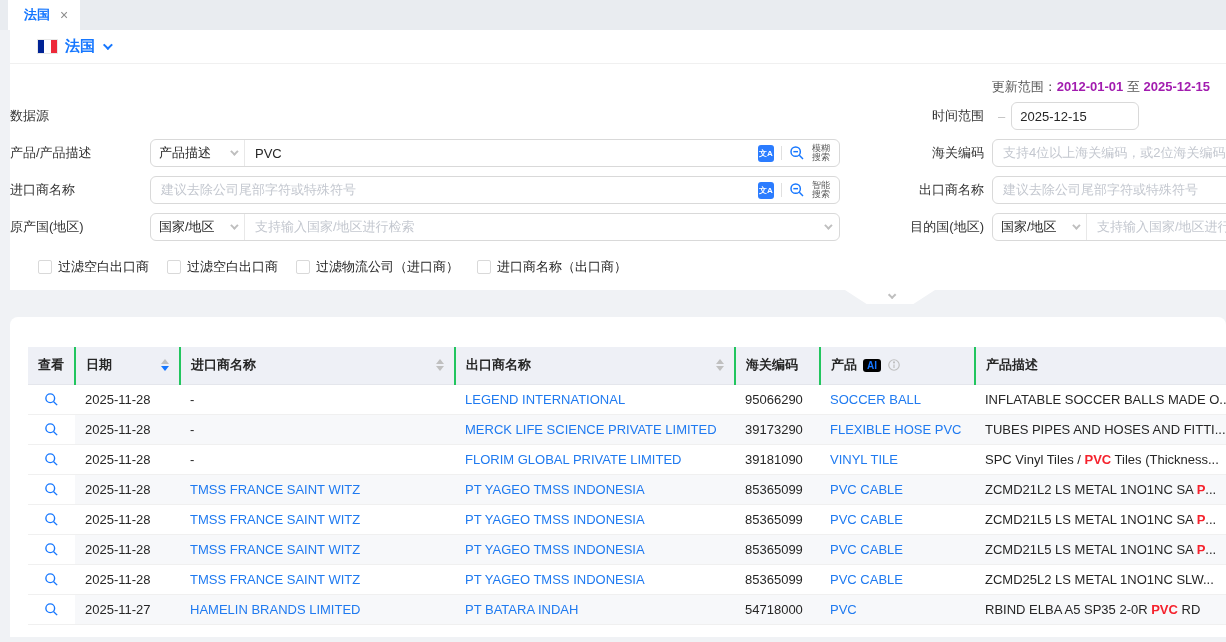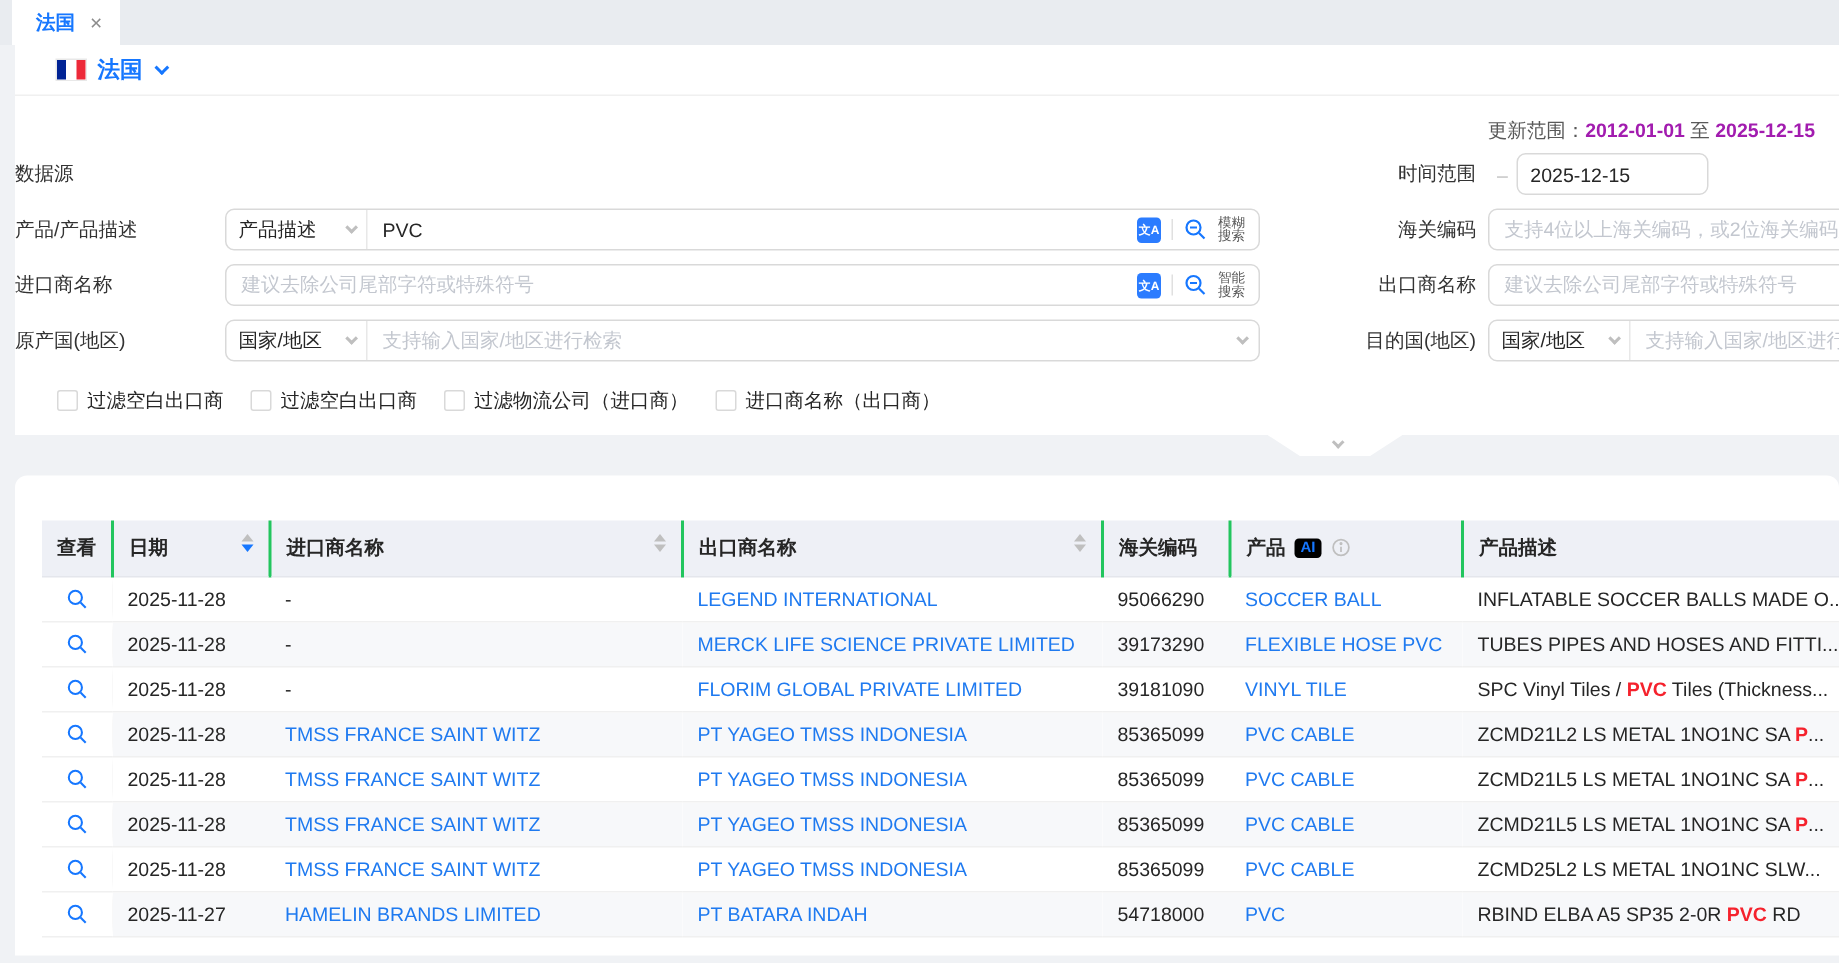--- a/index.html
+++ b/index.html
@@ -53,21 +53,21 @@
   .cbx .box { width:14px; height:14px; border:1px solid #d9d9d9; border-radius:2px; background:#fff; flex:none; }
   .notch { position:absolute; left:835px; top:100%; width:90px; height:14px; background:#fff; clip-path:polygon(0 0,100% 0,76% 100%,24% 100%); display:flex; align-items:center; justify-content:center; cursor:pointer; }
   .notch .chev.gray { transform:rotate(45deg) translateY(-3px); }
   
   .results { margin-top:27px; background:#fff; border-radius:8px 8px 0 0; padding:16px 0 0 18px; height:320px; }
   .summary { font-weight:bold; font-size:14px; color:#262626; }
   .summary .count { color:#f5222d; margin:0 4px; }
   table.tbl { margin-top:14px; border-collapse:collapse; table-layout:fixed; width:1250px; }
   .tbl th { background:#eef0f6; height:37px; font-weight:bold; text-align:left; padding:0 10px; border-right:2px solid #22c55e; border-bottom:1px solid #e4e6ec; font-size:13px; color:#262626; }
   .tbl th:last-child { border-right:none; }
-  .th-flex { display:flex; align-items:flex-start; justify-content:space-between; }
+  .th-flex { display:flex; align-items:center; justify-content:space-between; }
   .th-left { display:flex; align-items:center; gap:6px; }
   .sorter { display:flex; flex-direction:column; align-items:center; gap:2px; cursor:pointer; }
   .caret { width:0; height:0; border-left:4px solid transparent; border-right:4px solid transparent; }
   .caret.up { border-bottom:5px solid #bfbfbf; }
   .caret.down { border-top:5px solid #bfbfbf; }
   .caret.down.active { border-top-color:#1677ff; }
   .ai-badge { background:#000000; color:#1677ff; font-size:10px; font-weight:bold; padding:1px 4px; border-radius:3px; }
   .tbl td { height:30px; padding:0 10px; border-bottom:1px solid #f0f0f0; white-space:nowrap; overflow:hidden; font-size:13px; background:#fff; }
   tr.alt td { background:#f7f8fa; }
   td.view, tr.alt td.view { background:#fff; box-shadow:6px 0 5px -4px rgba(0,0,0,0.07); text-align:center; }

